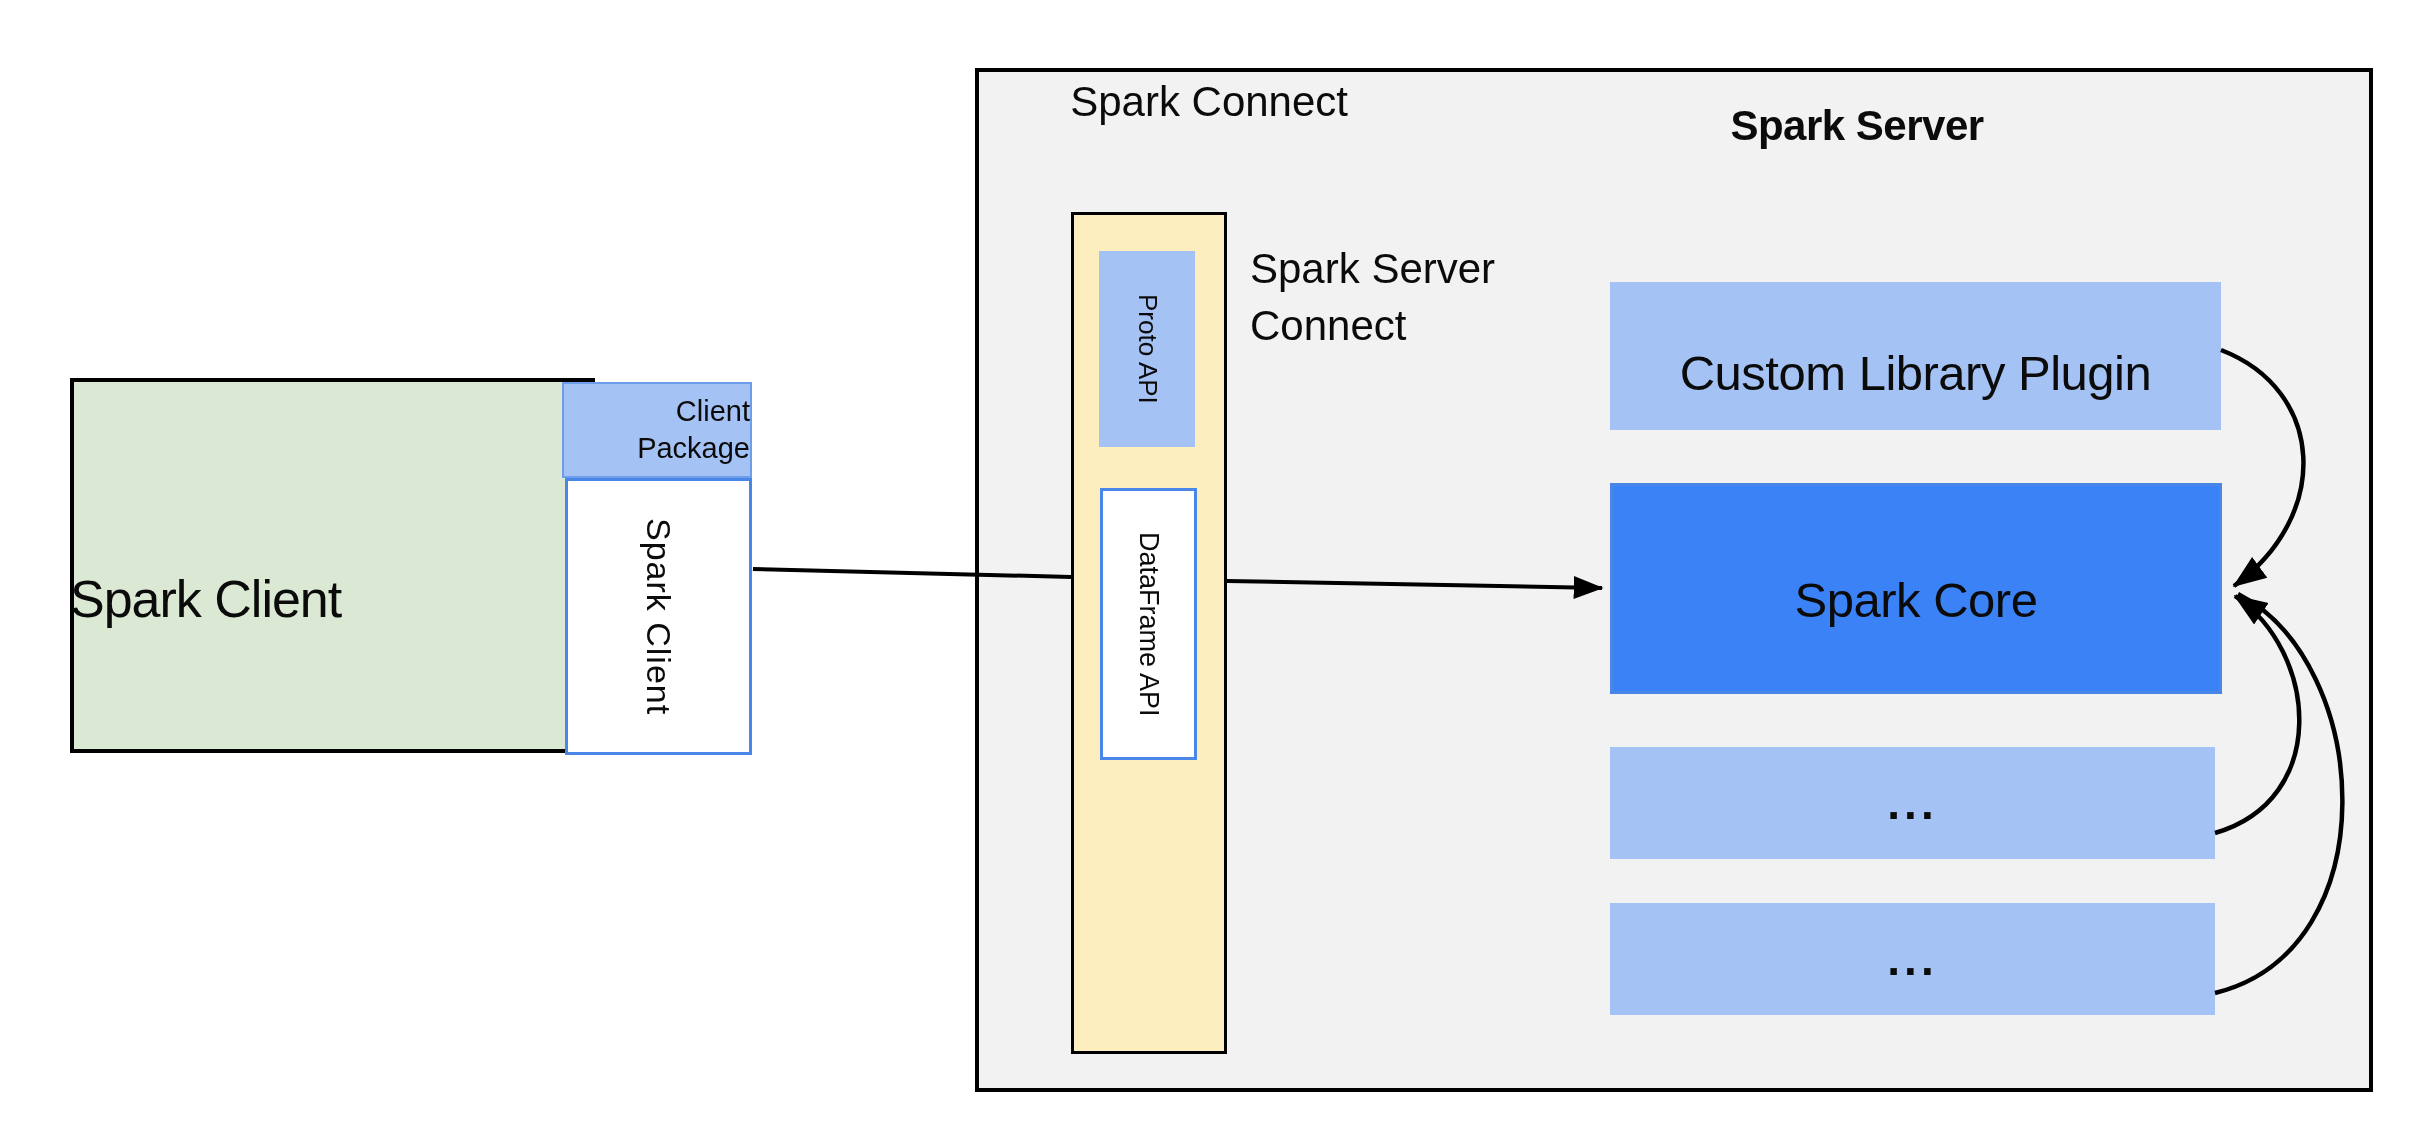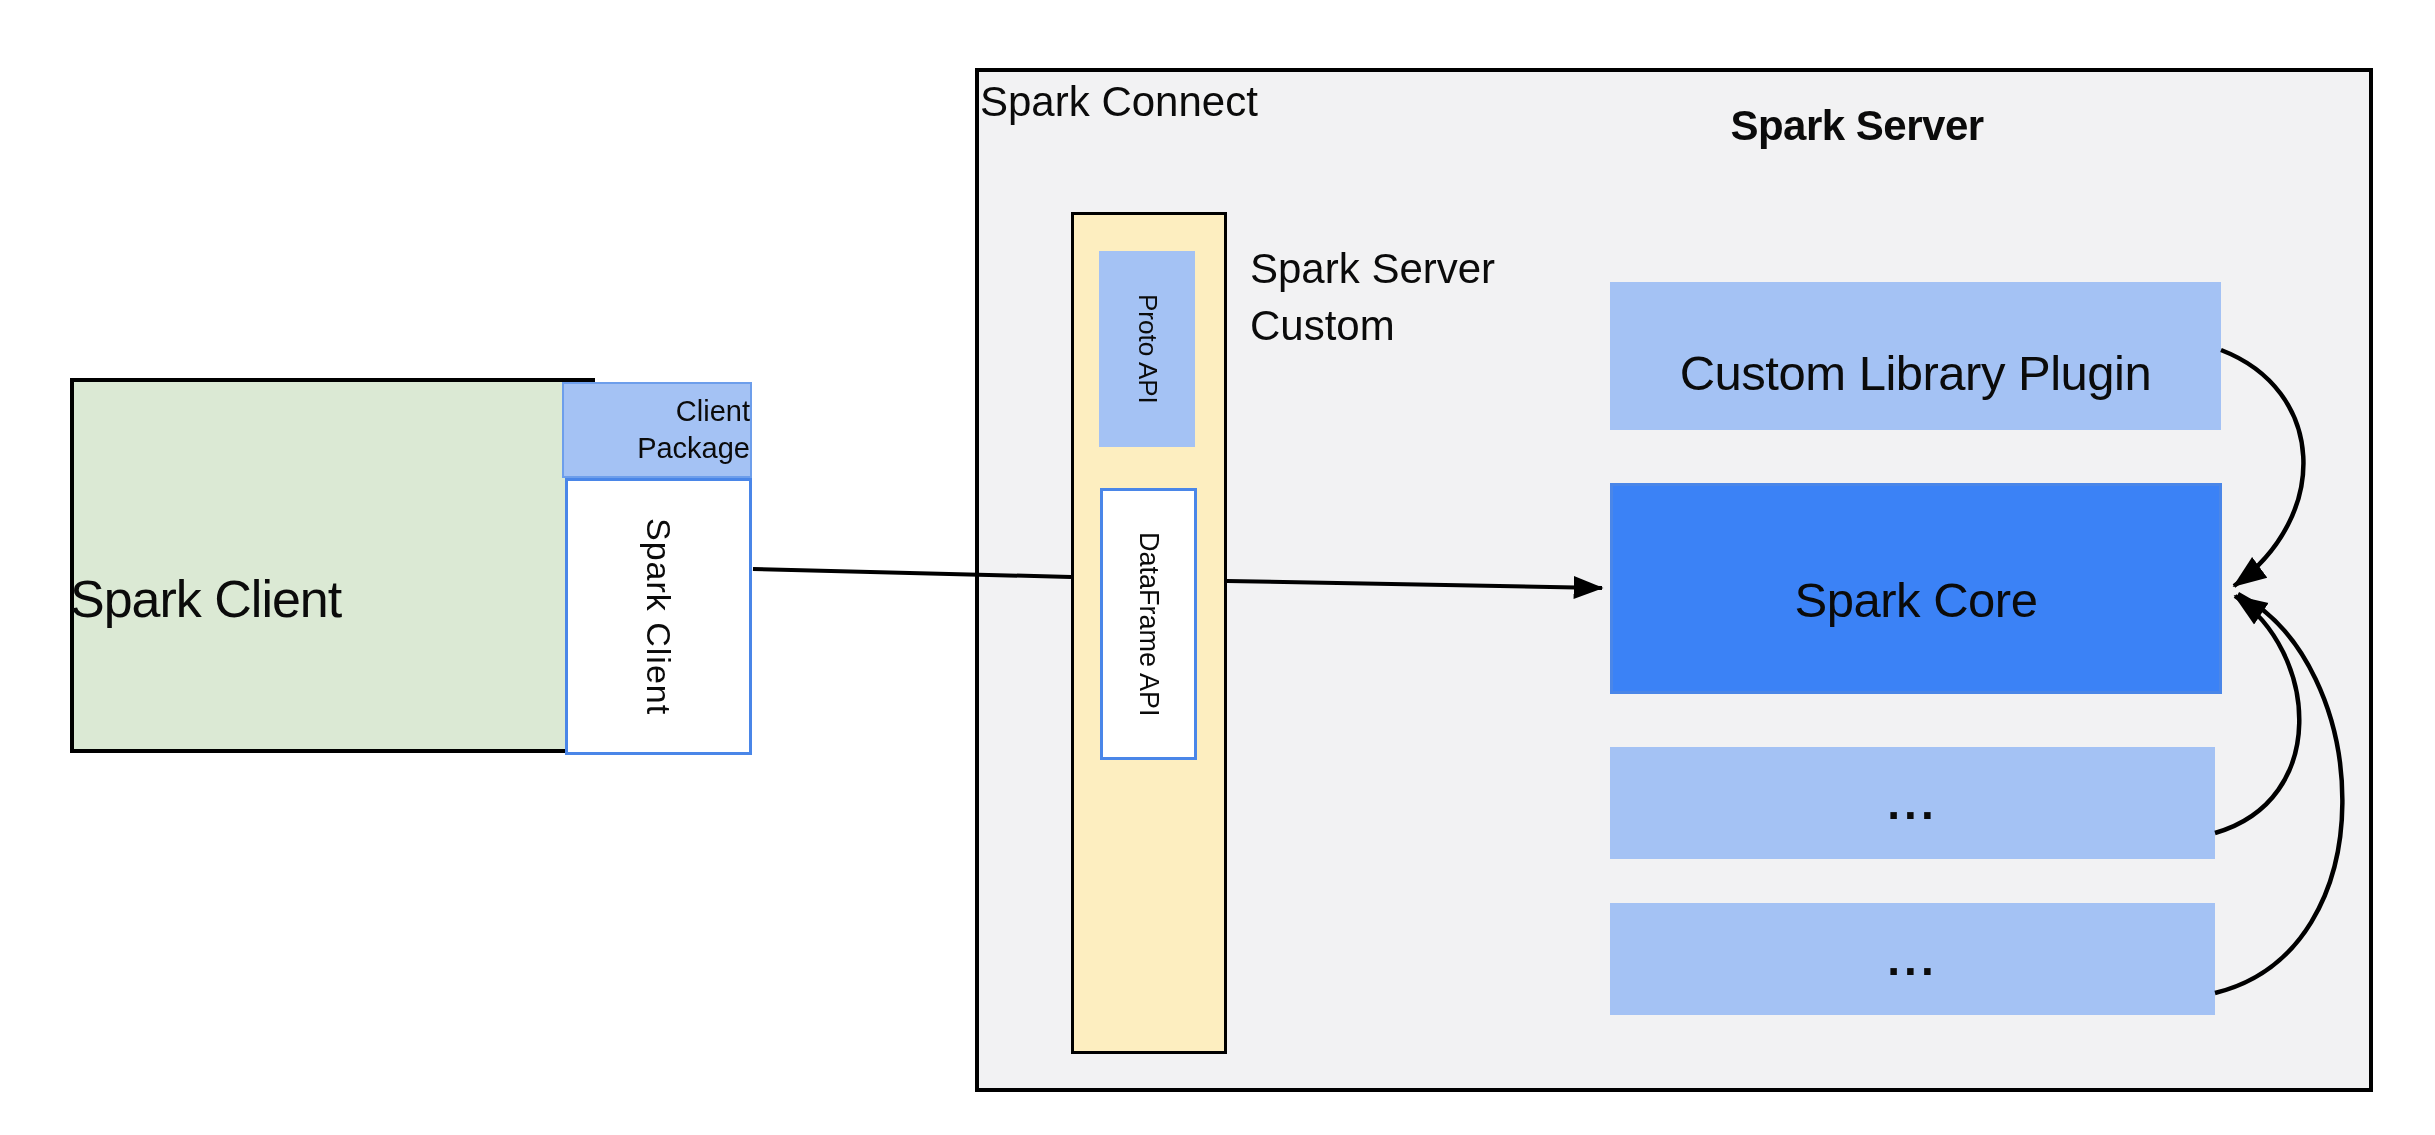--- a/index.html
+++ b/index.html
@@ -13,21 +13,21 @@
   .green-box{left:70px;top:378px;width:525px;height:375px;background:#dbe9d4;border:4px solid #000;}
   .green-text{left:70px;top:556px;width:525px;font-size:52px;line-height:86px;letter-spacing:-1px;}
   .pkg-box{left:562px;top:382px;width:190px;height:96px;background:#a4c2f4;border:2px solid #6d9eeb;
            font-size:29px;line-height:37px;padding-top:9px;display:block;text-align:right;}
   .spark-client-box{left:565px;top:478px;width:187px;height:277px;background:#fff;border:3px solid #4a86e8;}
   .vtext{writing-mode:vertical-rl;white-space:nowrap;}
   .spark-client-box .vtext{font-size:34px;letter-spacing:1px;}
 
   
   .gray-box{left:975px;top:68px;width:1398px;height:1024px;background:#f2f2f3;border:4px solid #000;}
-  .connect-title{left:980px;top:74px;width:368px;font-size:42px;line-height:55px;text-align:left;}
+  .connect-title{left:980px;top:74px;width:368px;font-size:42px;line-height:55px;text-align:right;}
   .server-title{left:1657px;top:102px;width:400px;font-size:42px;font-weight:bold;text-align:center;letter-spacing:-0.5px;}
 
   
   .yellow-box{left:1071px;top:212px;width:156px;height:842px;background:#fdeec0;border:3px solid #000;}
   .proto-box{left:1099px;top:251px;width:96px;height:196px;background:#a4c2f4;}
   .proto-box .vtext{font-size:26px;}
   .df-box{left:1100px;top:488px;width:97px;height:272px;background:#fff;border:3px solid #4a86e8;}
   .df-box .vtext{font-size:27px;}
   .serverlib-label{left:1250px;top:240px;width:330px;font-size:42px;line-height:57px;text-align:left;}
 
@@ -58,21 +58,21 @@
 
   <div class="abs yellow-box"></div>
   <div class="abs node proto-box">
     <span class="vtext">Proto API</span>
   </div>
   <div class="abs node df-box">
     <span class="vtext">DataFrame API</span>
   </div>
   <div class="abs serverlib-label lines">
     <span>Spark Server</span>
-    <span>Custom</span>
+    <span>Connect</span>
   </div>
 
   <div class="abs pkg-box lines">
     <span>Client</span>
     <span>Package</span>
   </div>
   <div class="abs node spark-client-box">
     <span class="vtext">Spark Client</span>
   </div>
 

